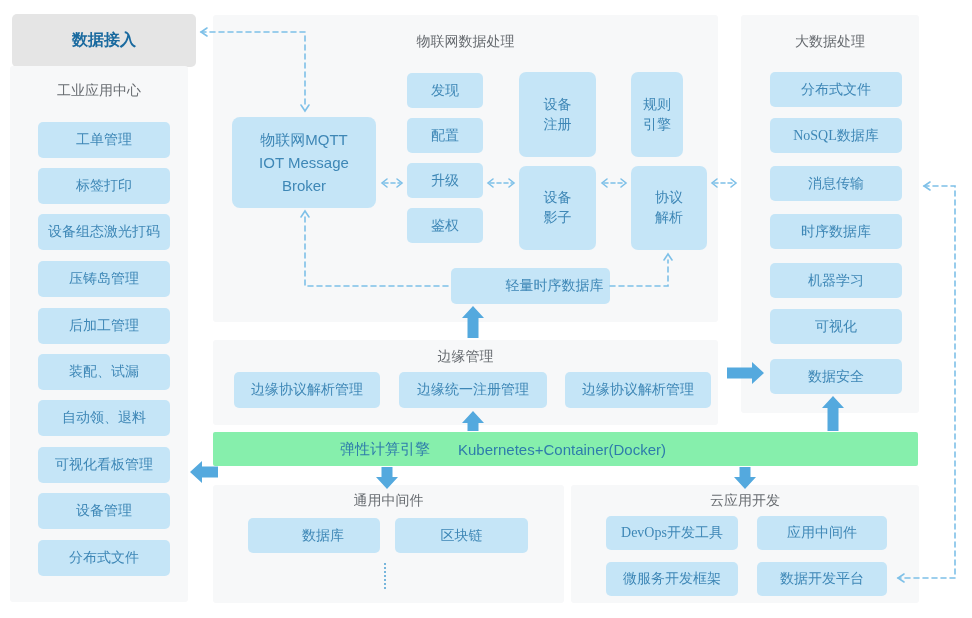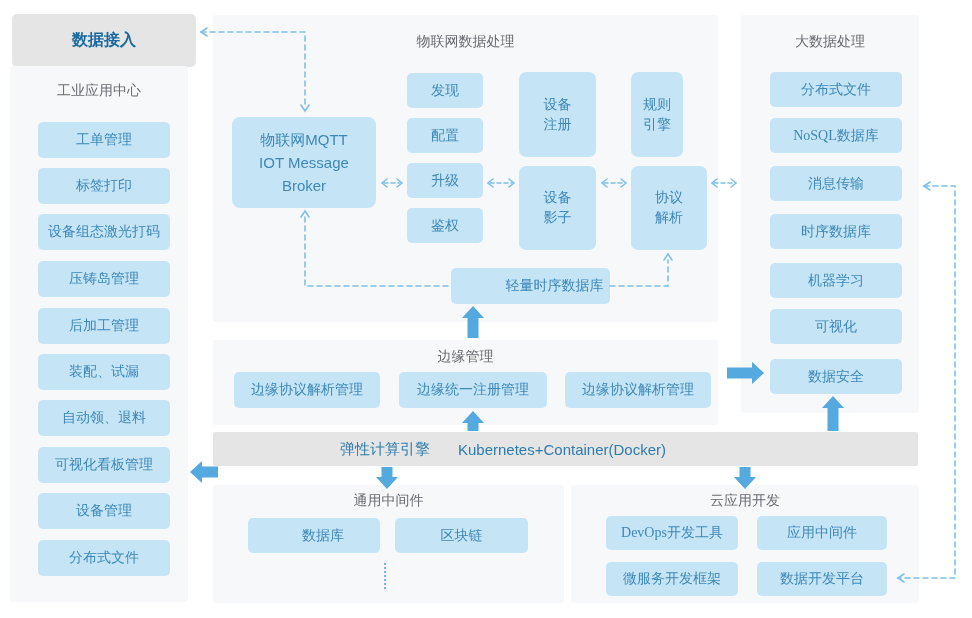--- a/index.html
+++ b/index.html
@@ -15,21 +15,21 @@
     box-sizing:border-box;
     font-family:Liberation Serif, serif;
   }
   .pre{white-space:pre-line;}
   .btn-access{
     position:absolute;left:12px;top:14px;width:184px;height:53px;background:#e5e5e5;
     border-radius:5px;color:#1a6a9f;font-size:16px;font-weight:bold;
     display:flex;align-items:center;justify-content:center;
   }
   .bar{
-    position:absolute;left:213px;top:432px;width:705px;height:34px;background:#e5e5e5;
+    position:absolute;left:213px;top:432px;width:705px;height:34px;background:#86efac;
     border-radius:2px;color:#2e7cab;font-size:15px;display:flex;align-items:center;
     justify-content:center;gap:28px;box-sizing:border-box;padding-right:125px;
   }
   .broker{
     position:absolute;left:19px;top:102px;width:144px;height:91px;background:#c5e5f7;
     border-radius:8px;color:#3e87b6;font-size:15px;display:flex;align-items:center;
     justify-content:center;text-align:center;line-height:1.55;
   }
   .overlay{position:absolute;left:0;top:0;pointer-events:none;}
   .dots{position:absolute;left:171px;top:78px;height:26px;width:0;border-left:2px dotted #77b6dc;}

